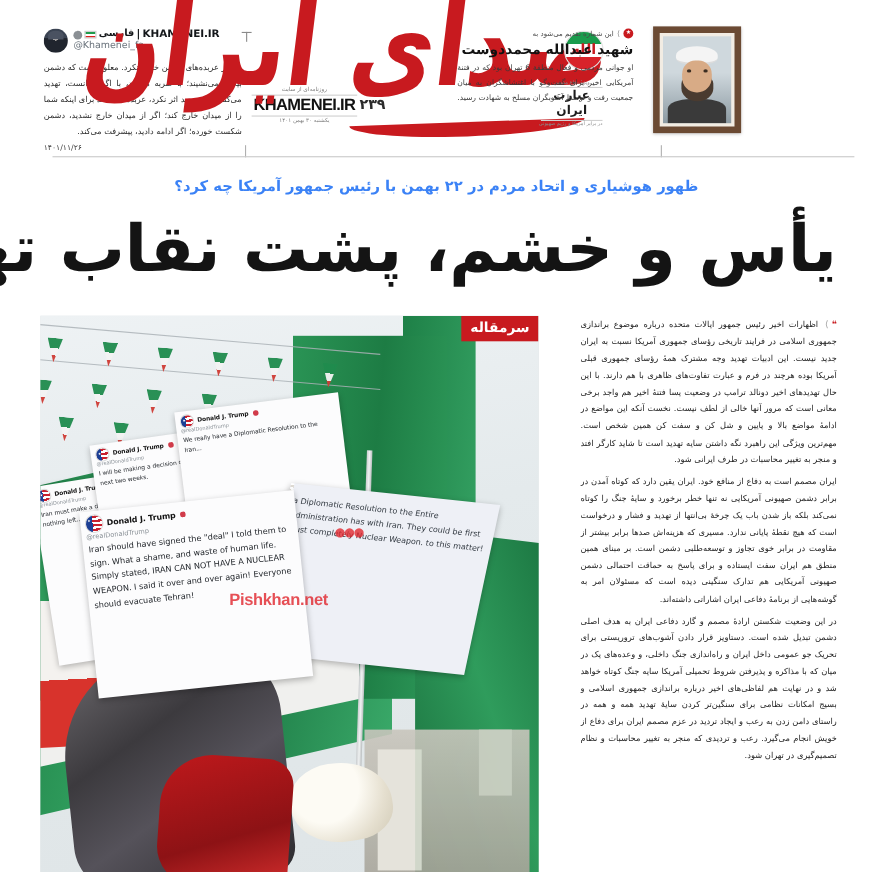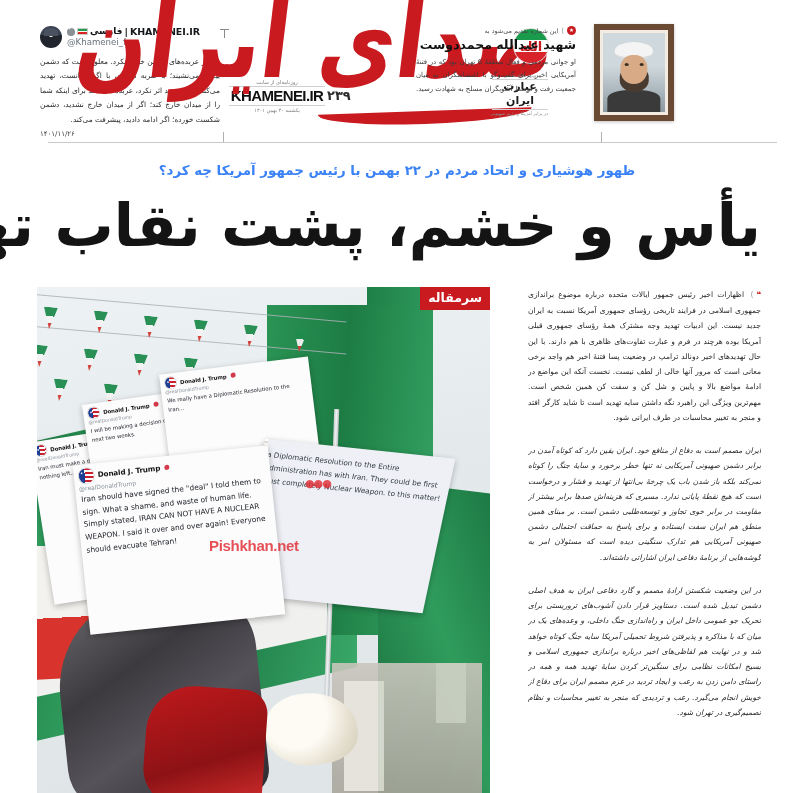--- a/index.html
+++ b/index.html
@@ -589,21 +589,21 @@
     color: #c81a1f; font-size: 8px; font-weight: 700;
   }
   .art-chev { color: #9a9a9a; font-size: 8px; }
   .art-p {
     font-size: 7.55px;
     line-height: 2.02;
     color: #262626;
     text-align: justify;
     margin: 0;
   }
-  .art-p + .art-p { margin-top: 18px; font-style: italic; }
+  .art-p + .art-p { margin-top: 5px; }
 </style>
 </head>
 <body>
 
 <div class="page">
 
   <div class="header">
 
     <div class="crop-mark cm-1"></div>
     <div class="crop-mark cm-2"></div>

